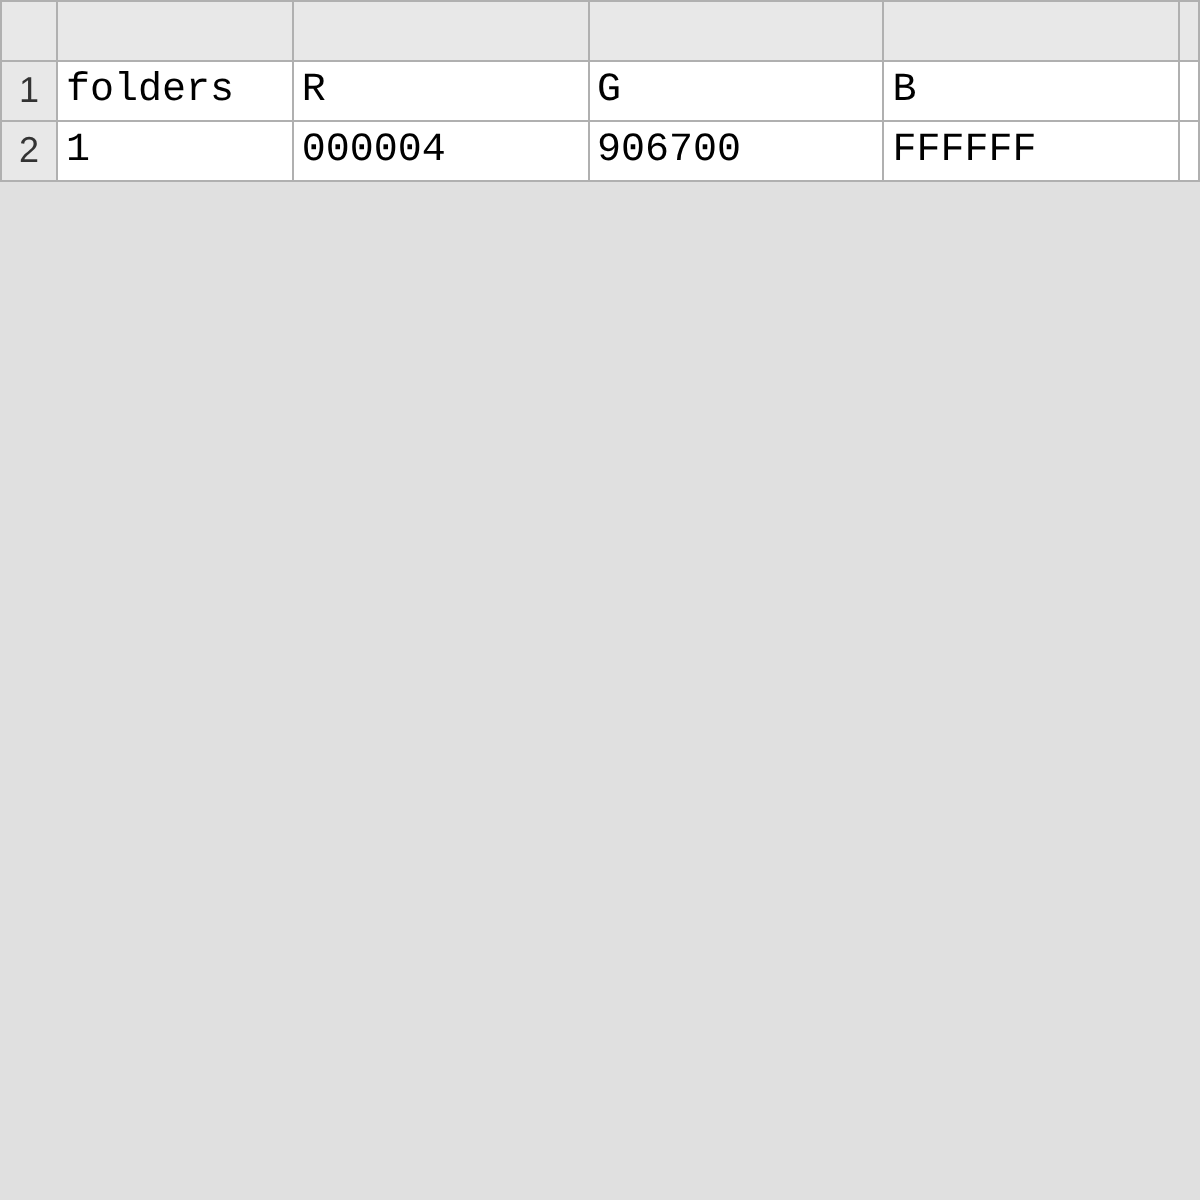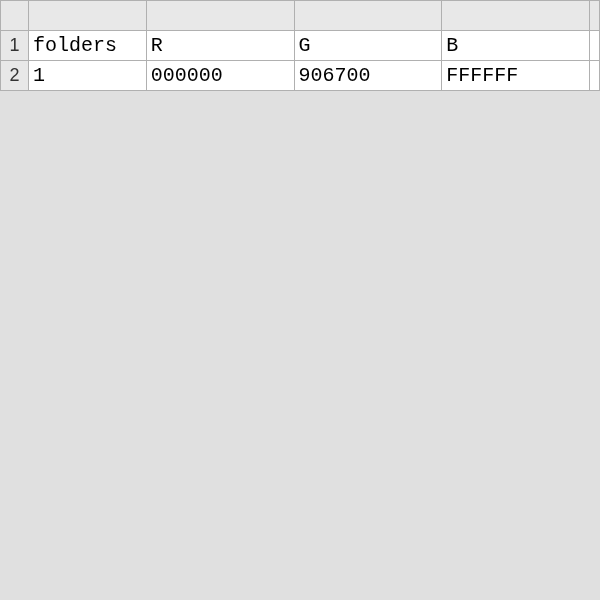--- a/index.html
+++ b/index.html
@@ -77,18 +77,18 @@
     <div class="cell row-header">1</div>
     <div class="cell data-cell col-a">folders</div>
     <div class="cell data-cell col-b">R</div>
     <div class="cell data-cell col-c">G</div>
     <div class="cell data-cell col-d">B</div>
     <div class="cell data-cell col-e"></div>
   </div>
   <div class="row">
     <div class="cell row-header">2</div>
     <div class="cell data-cell col-a">1</div>
-    <div class="cell data-cell col-b">000000</div>
+    <div class="cell data-cell col-b">000004</div>
     <div class="cell data-cell col-c">906700</div>
     <div class="cell data-cell col-d">FFFFFF</div>
     <div class="cell data-cell col-e"></div>
   </div>
 </div>
 
 </body></html>

